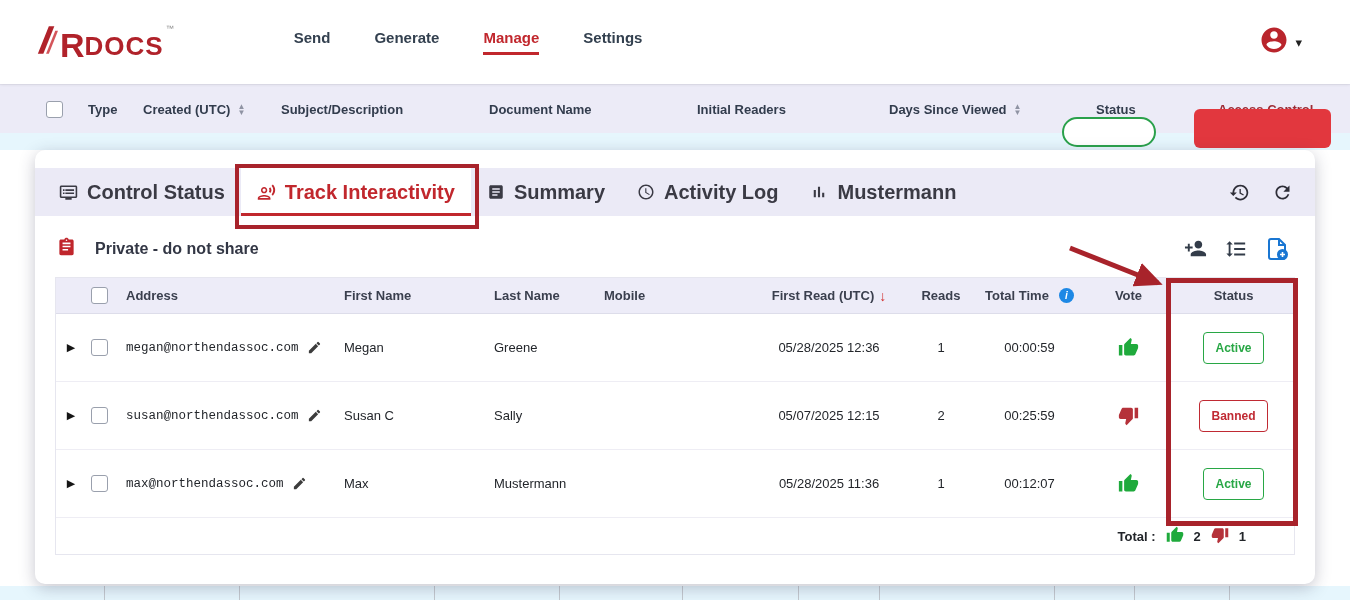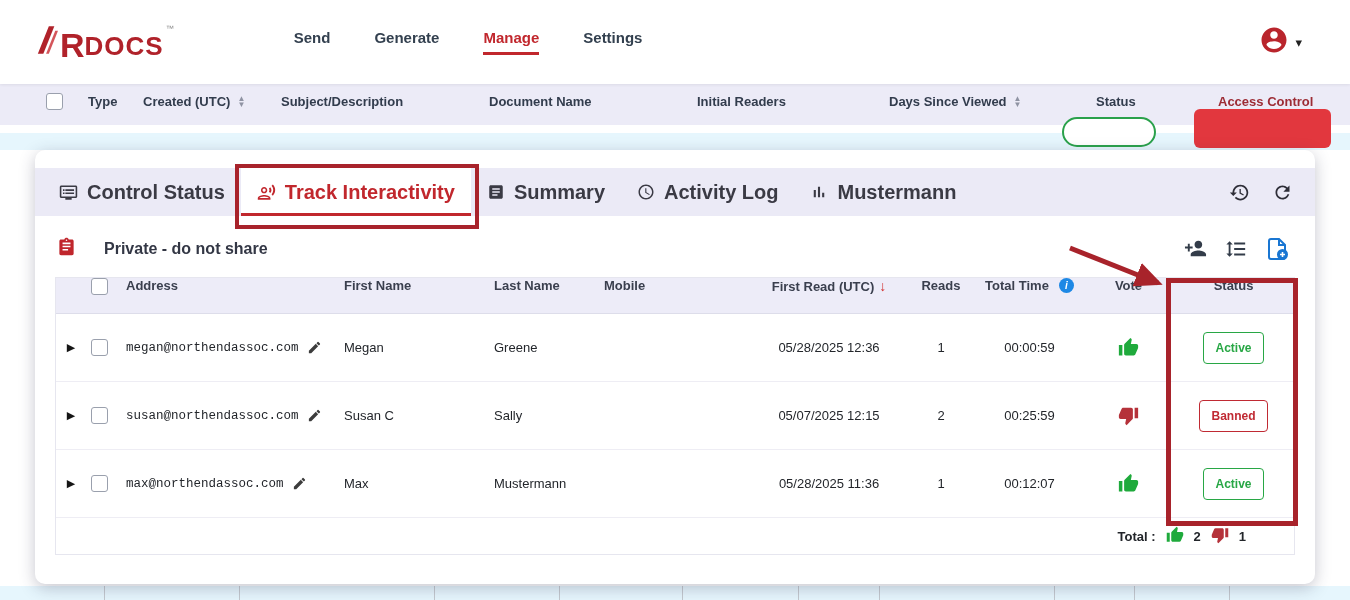--- a/index.html
+++ b/index.html
@@ -14,21 +14,21 @@
   .logo-r { font-size:34px; font-weight:800; color:#b0222a; line-height:30px; }
   .logo-docs { font-size:26px; font-weight:800; color:#b0222a; letter-spacing:1px; line-height:28px; }
   .logo-tm { font-size:8px; color:#8a8a8a; vertical-align:top; margin-left:2px; align-self:flex-start; }
   .mainnav { display:flex; align-items:flex-start; gap:44px; margin-left:120px; }
   .nav-item { font-size:15px; font-weight:700; color:#33404f; cursor:pointer; padding-bottom:6px; border-bottom:3px solid transparent; }
   .nav-item.active { color:#c1272d; border-bottom-color:#c1272d; }
   .account { margin-left:auto; margin-right:48px; display:flex; align-items:center; gap:6px; cursor:pointer; }
   .caret { font-size:13px; color:#222; }
 
   
-  .outer-header { position:absolute; left:0; top:76px; width:1350px; height:49px; background:#ecebf7;
+  .outer-header { position:absolute; left:0; top:84px; width:1350px; height:49px; background:#ecebf7;
                   border-top:1px solid #e3e2ef; z-index:1; }
   .oh-label { position:absolute; top:0; height:49px; display:flex; align-items:center;
               font-size:13px; font-weight:700; color:#323c4d; }
   .oh-label.maroon { color:#9d2c35; }
   .sortstack { display:inline-flex; flex-direction:column; margin-left:7px; line-height:6px; font-size:8px; color:#8f93a3; }
   .cb { appearance:none; -webkit-appearance:none; width:17px; height:17px; border:1.5px solid #9aa0ad;
         border-radius:3px; background:#fff; cursor:pointer; flex:0 0 auto; }
 
   .sub-strip { position:absolute; left:0; top:133px; width:1350px; height:17px; background:#e6f6fd; z-index:1; }
   .cut-btn-green { position:absolute; left:1062px; top:117px; width:94px; height:30px; border:2px solid #2aa14b;
@@ -44,27 +44,27 @@
           border-radius:10px; box-shadow:0 4px 16px rgba(50,50,80,.28); z-index:2; }
 
   .tabsbar { margin-top:18px; height:48px; background:#ebeaf6; display:flex; align-items:stretch; padding-left:8px; }
   .tab { position:relative; display:inline-flex; align-items:center; gap:9px; padding:0 16px;
          font-size:20px; font-weight:700; color:#3a3a44; cursor:pointer; }
   .tab svg { flex:0 0 auto; }
   .tab.active { background:#fff; color:#c1272d; box-shadow:inset 0 -3px 0 #c1272d; }
   .tabsbar-icons { margin-left:auto; display:flex; align-items:center; gap:22px; padding-right:22px; }
   .iconbtn { background:none; border:none; cursor:pointer; display:flex; align-items:center; color:#2e2e38; }
 
-  .titlerow { display:flex; align-items:center; gap:28px; padding:20px 22px 14px 22px; }
+  .titlerow { display:flex; align-items:center; gap:19px; padding:20px 22px 14px 22px; }
   .doc-title { font-size:16px; font-weight:700; color:#333745; }
   .title-actions { margin-left:auto; display:flex; align-items:center; gap:18px; padding-right:4px; }
 
   
   .dtable { margin:2px 15px 0 20px; width:1240px; border:1px solid #e6e6ef; }
-  .thead { display:flex; align-items:flex-start; height:36px; background:#edecf8; border-bottom:1px solid #ddddea;
+  .thead { display:flex; align-items:center; height:36px; background:#edecf8; border-bottom:1px solid #ddddea;
            font-weight:700; font-size:13px; color:#3a3f4e; }
   .trow { display:flex; align-items:center; height:68px; background:#fff; border-bottom:1px solid #eeedf4; }
   .cell { flex:0 0 auto; }
   .c-exp { width:30px; display:flex; justify-content:center; }
   .c-chk { width:40px; padding-left:5px; display:flex; }
   .c-addr { width:218px; display:flex; align-items:center; gap:8px; }
   .c-fn { width:150px; } .c-ln { width:110px; } .c-mob { width:145px; }
   .c-fr { width:160px; text-align:center; }
   .c-reads { width:64px; text-align:center; }
   .c-tt { width:113px; text-align:center; }

